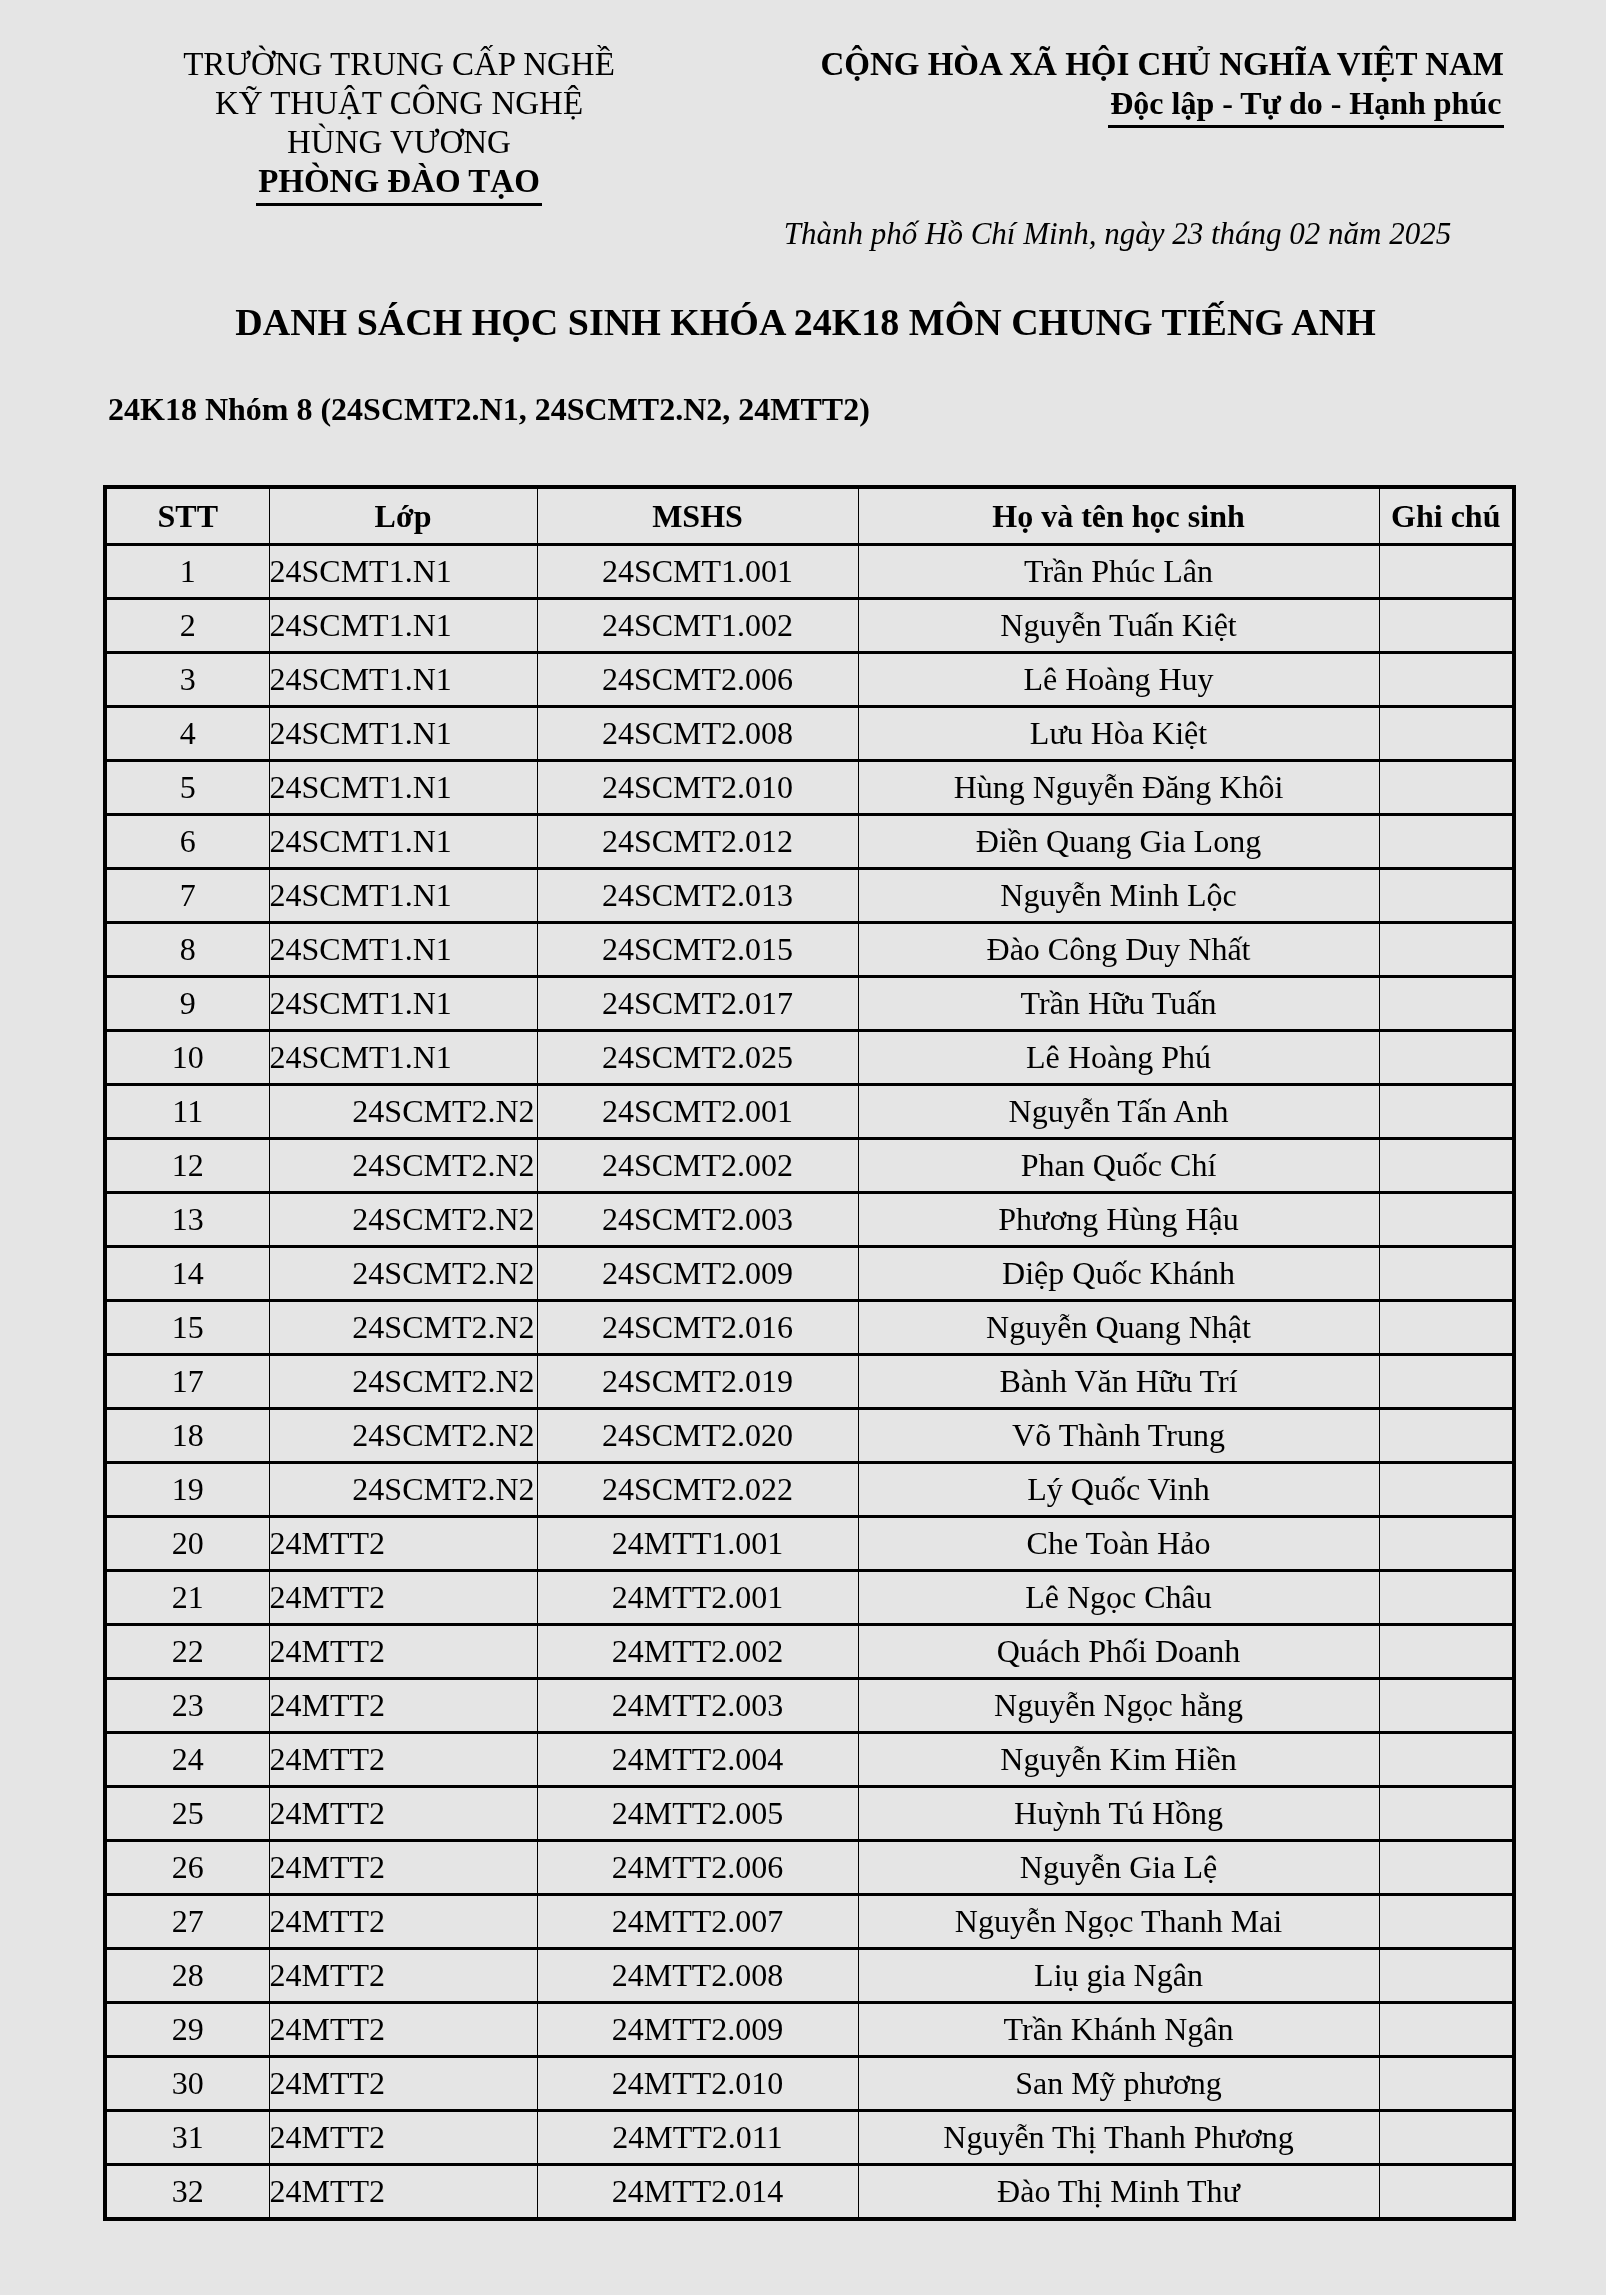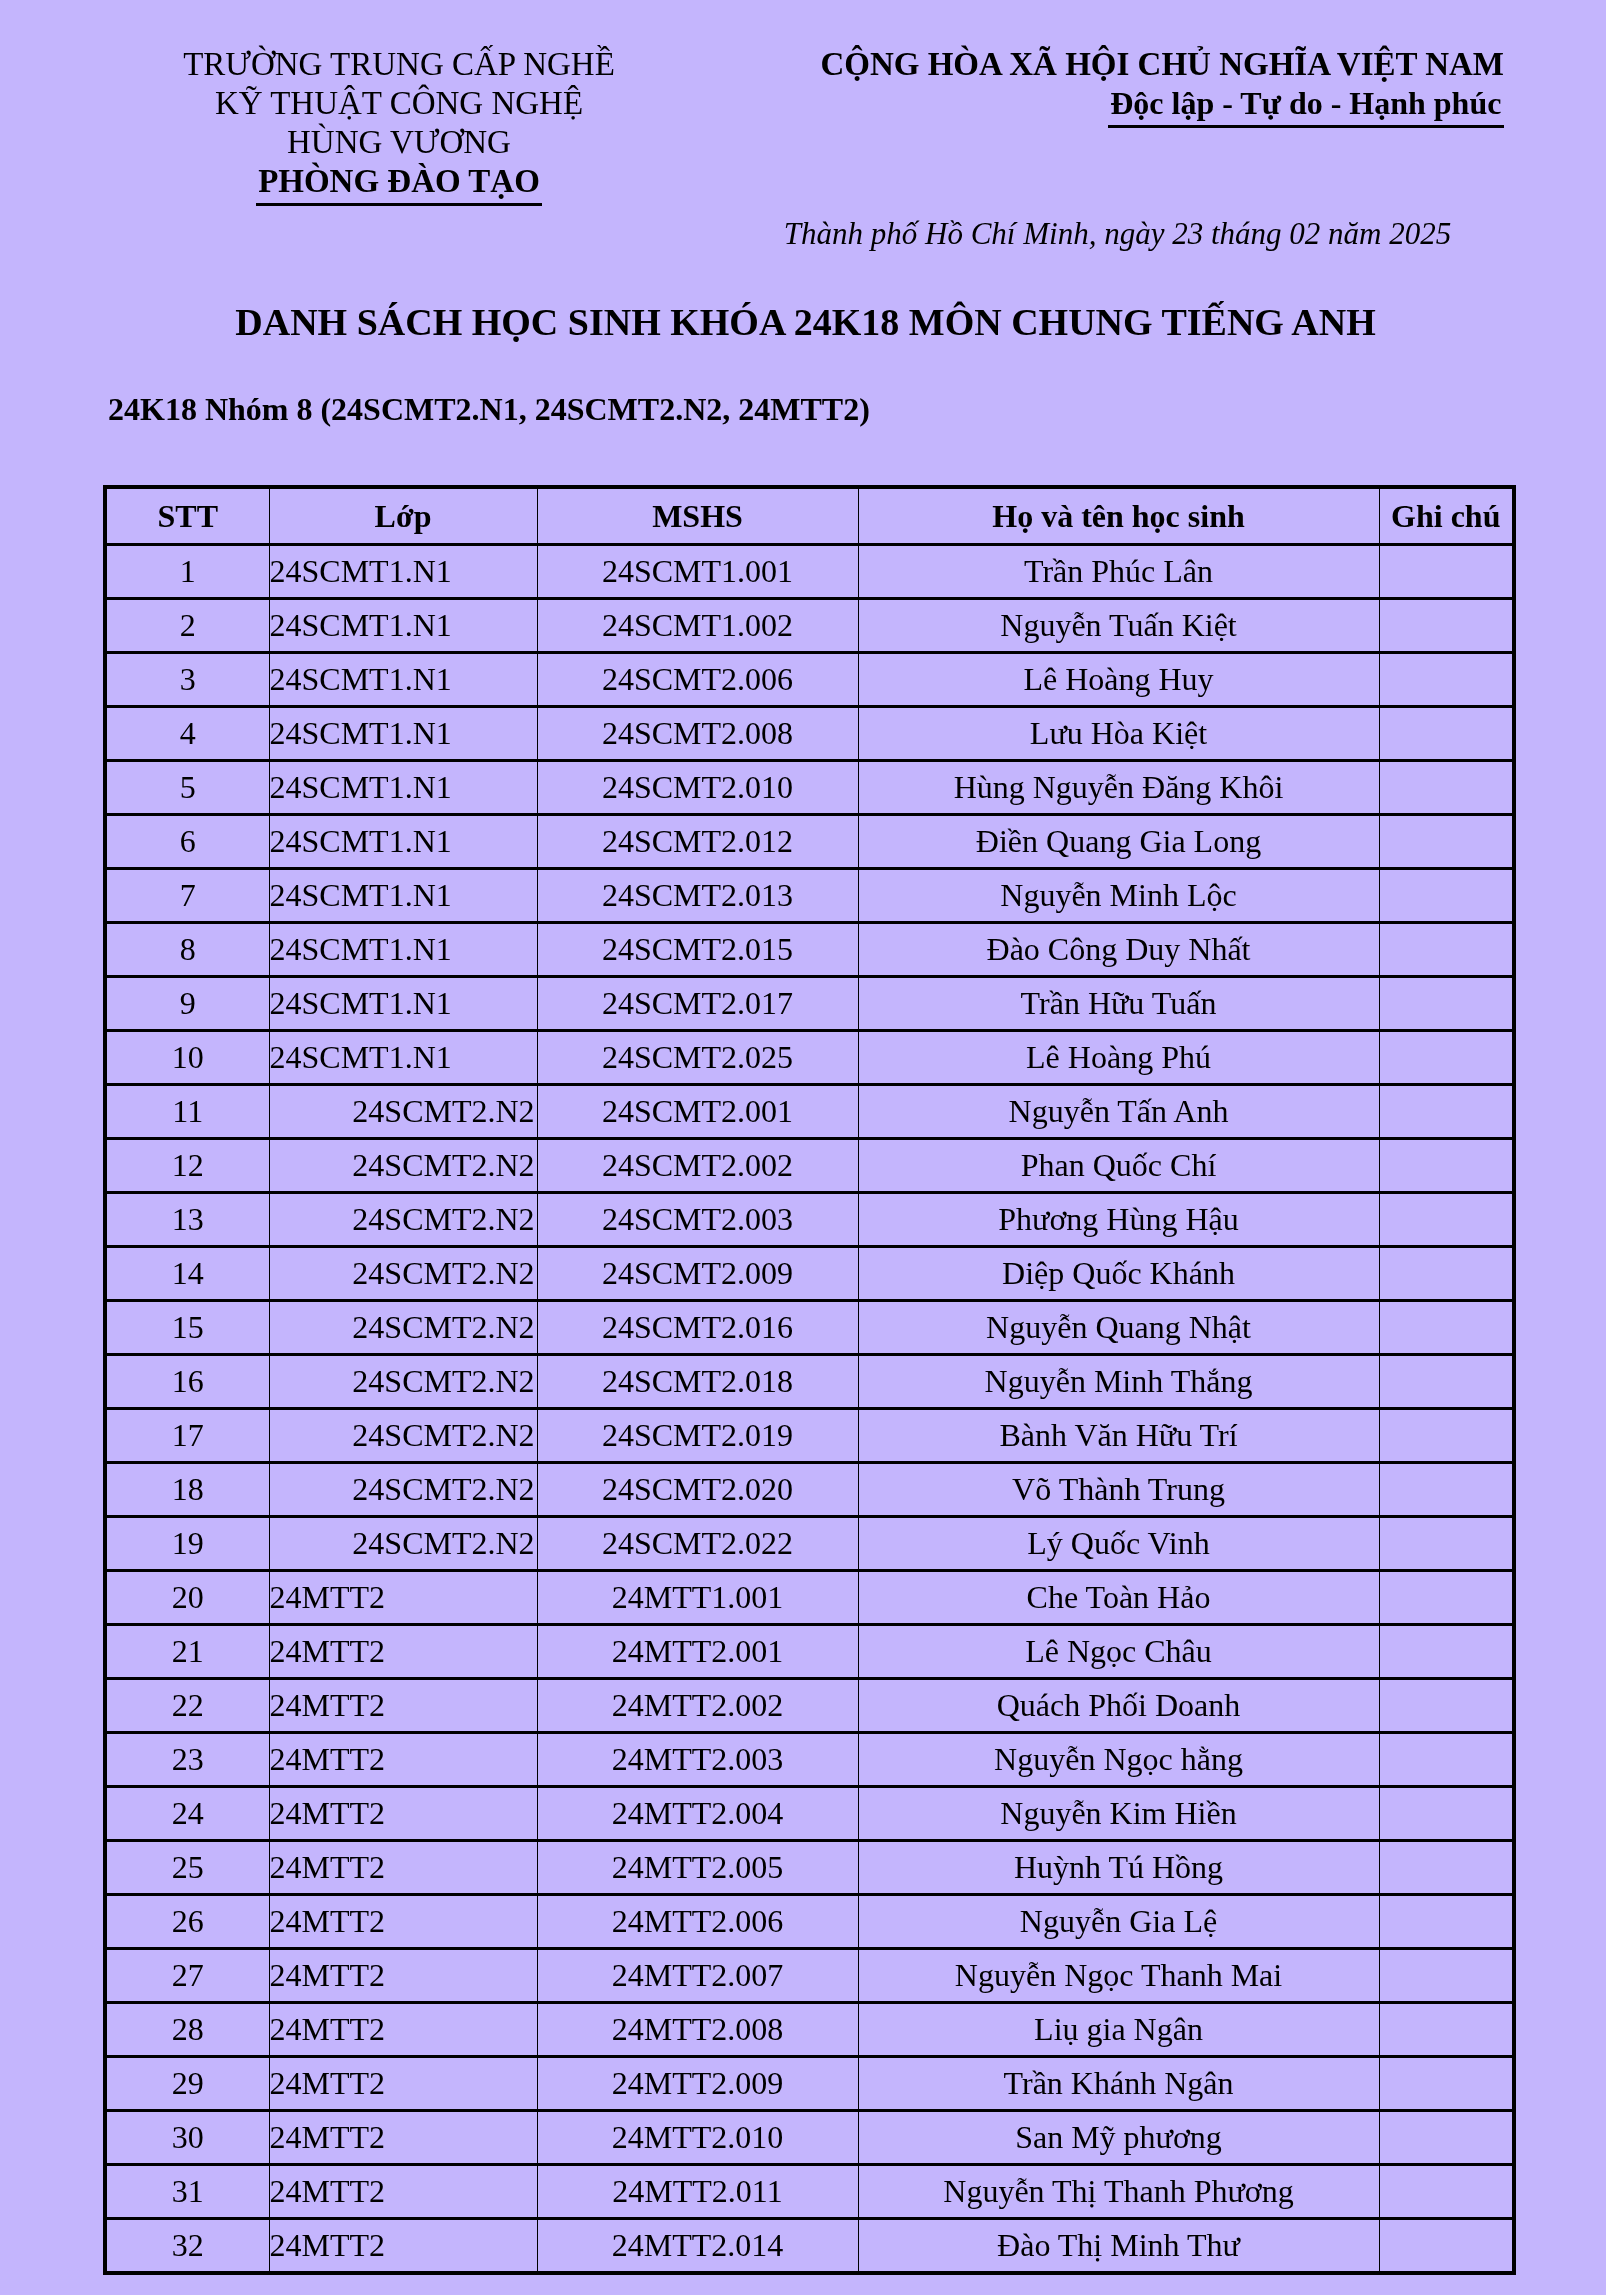--- a/index.html
+++ b/index.html
@@ -1,20 +1,20 @@
 <!DOCTYPE html>
 <html style="font-size:10.3px"><head>
 <meta charset="utf-8">
 <style>
   html, body { margin: 0; padding: 0; background: #888; }
   .page {
     position: relative;
     width: 1606px;
     height: 2295px;
-    background: #c4b5fd;
+    background: #e5e5e5;
     color: #000000;
     font-family: "Liberation Serif", "DejaVu Serif", serif;
     overflow: hidden;
   }
   .school-block {
     position: absolute;
     left: 109px; top: 45px; width: 580px;
     text-align: center;
     font-size: 33px; line-height: 39px;
   }
@@ -236,27 +236,20 @@
           <td class="cell-note"></td>
         </tr>
         <tr>
           <td class="cell-stt">15</td>
           <td class="cell-lop align-right">24SCMT2.N2</td>
           <td class="cell-mshs">24SCMT2.016</td>
           <td class="cell-name">Nguyễn Quang Nhật</td>
           <td class="cell-note"></td>
         </tr>
         <tr>
-          <td class="cell-stt">16</td>
-          <td class="cell-lop align-right">24SCMT2.N2</td>
-          <td class="cell-mshs">24SCMT2.018</td>
-          <td class="cell-name">Nguyễn Minh Thắng</td>
-          <td class="cell-note"></td>
-        </tr>
-        <tr>
           <td class="cell-stt">17</td>
           <td class="cell-lop align-right">24SCMT2.N2</td>
           <td class="cell-mshs">24SCMT2.019</td>
           <td class="cell-name">Bành Văn Hữu Trí</td>
           <td class="cell-note"></td>
         </tr>
         <tr>
           <td class="cell-stt">18</td>
           <td class="cell-lop align-right">24SCMT2.N2</td>
           <td class="cell-mshs">24SCMT2.020</td>

